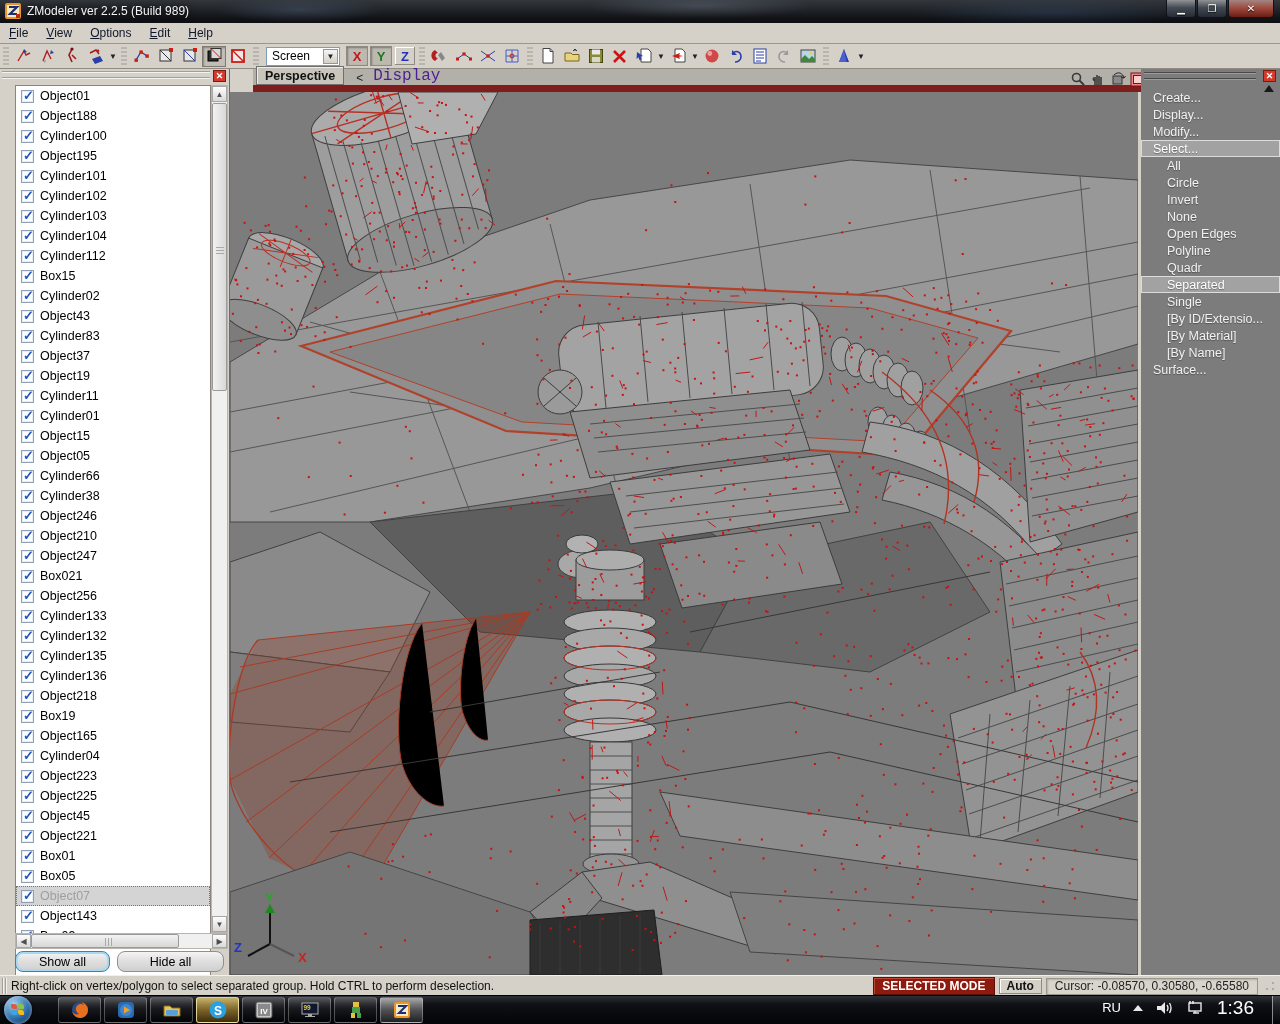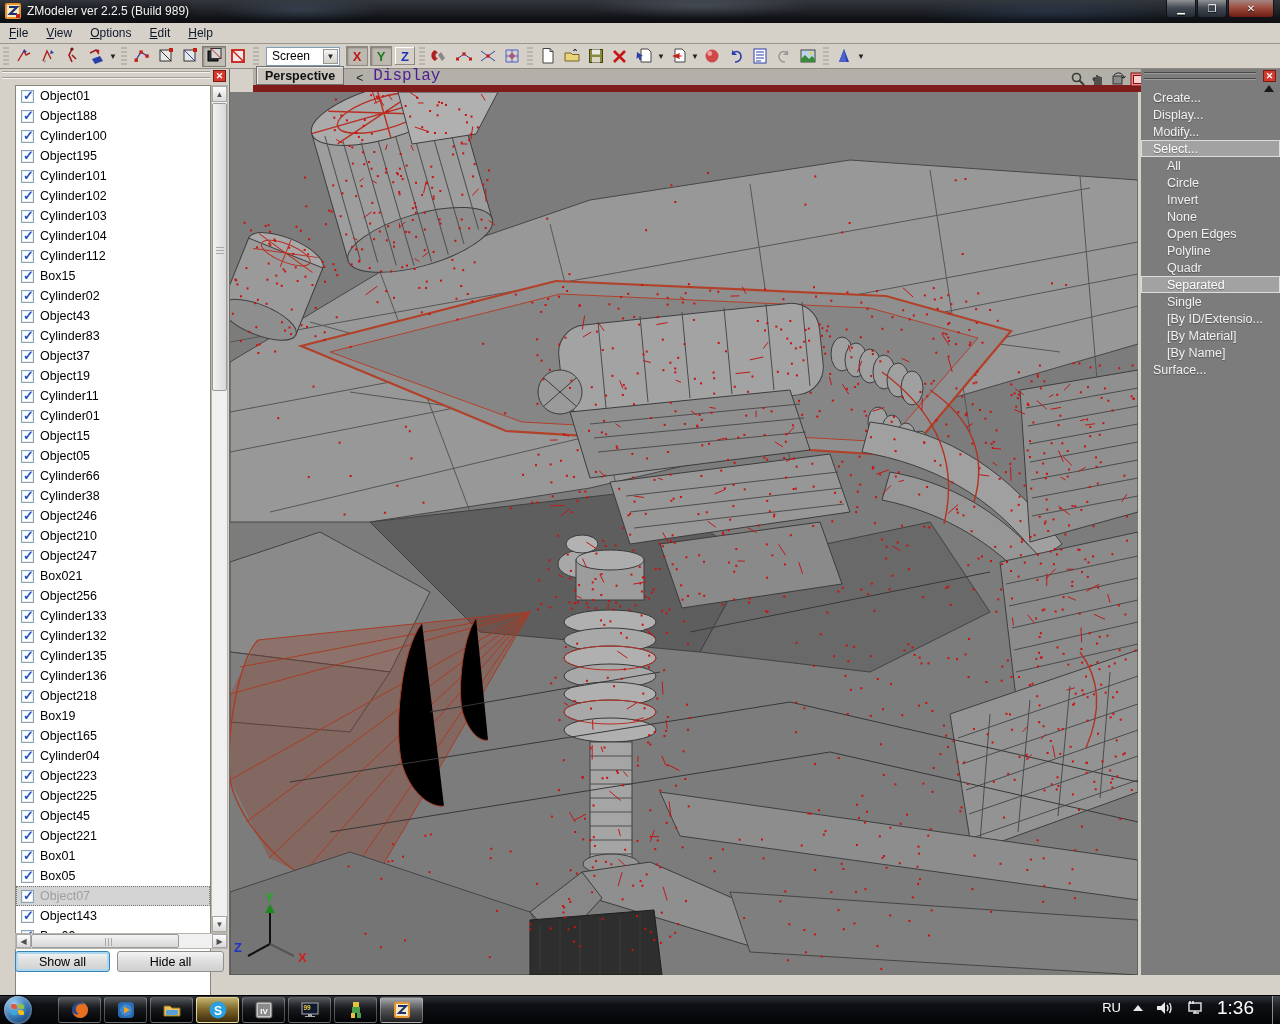--- a/index.html
+++ b/index.html
@@ -84,21 +84,21 @@
     background:#f0f0f0; border:1px solid #b9b5ad; }
   .hthumb { position:absolute; left:15px; top:0; width:148px; height:14px;
     background:linear-gradient(#f2f2f2,#d8d8d8); border:1px solid #9a9a9a; border-radius:2px; }
   .hthumb::after { content:""; position:absolute; top:3px; left:50%; width:7px; height:8px;
     background:repeating-linear-gradient(90deg,#a9a9a9 0 1px, transparent 1px 3px); }
   .harrow { position:absolute; top:0; width:15px; height:14px; background:linear-gradient(#fdfdfd,#d9d9d9);
     border:1px solid #a7a7a7; color:#4f4f4f; font-size:8px; display:flex; align-items:center; justify-content:center; }
 
   .panelbtn { position:absolute; top:882px; height:21px; font-size:12.5px;
     display:flex; align-items:center; justify-content:center;
-    background:linear-gradient(#f4f4f4,#e0e0e0 45%,#cfcfcf); border:1px solid #8e8f8f; border-radius:3px; }
+    background:linear-gradient(#f4f4f4,#e0e0e0 45%,#cfcfcf); border:1px solid #8e8f8f; border-radius:8px; }
   .panelbtn.default { border:1px solid #3c7fb1; box-shadow:0 0 0 2px #a9d9f0 inset; }
 
   
   .viewport { position:absolute; left:229px; top:0; width:908px; height:906px; border-left:1px solid #6b6b6b; }
   .vheader { position:absolute; left:0; top:0; width:908px; height:23px; background:#b3b0a9;
     border-bottom:7px solid #7f1d1d; display:flex; align-items:flex-end;margin-left:23px; }
   .vtab { margin-left:3px; height:19px; padding:0 8px; background:#c9c5bd;
     border:1px solid #6f6f6f; box-shadow:inset 1px 1px 0 #efede9; font-weight:bold; font-size:12.5px;
     display:flex; align-items:center; color:#111; }
   .vback { margin-left:12px; font-size:12px; color:#222; }
@@ -2143,20 +2143,30 @@
           <div class="rp-item ind hl">Separated</div>
           <div class="rp-item ind">Single</div>
           <div class="rp-item ind">[By ID/Extensio...</div>
           <div class="rp-item ind">[By Material]</div>
           <div class="rp-item ind">[By Name]</div>
           <div class="rp-item">Surface...</div>
         </div>
     </div>
   </div>
 
+  <div class="statusbar">
+    <div class="sgrip"></div>
+    <span class="smsg">Right-click on vertex/polygon to select separated group. Hold CTRL to perform deselection.</span>
+    <div class="sright">
+      <div class="modebadge">SELECTED MODE</div>
+      <div class="autobtn">Auto</div>
+      <div class="cursorfield">Cursor: -0.08570, 0.30580, -0.65580</div>
+      <div class="rgrip"></div>
+    </div>
+  </div>
 
   <div class="taskbar">
     <div class="orb">
       <div class="orbflag">
         <i style="background:#e4573d"></i>
           <i style="background:#8bc53f"></i>
         <i style="background:#36a9e1"></i>
           <i style="background:#fbbc12"></i>
       </div>
     </div>

